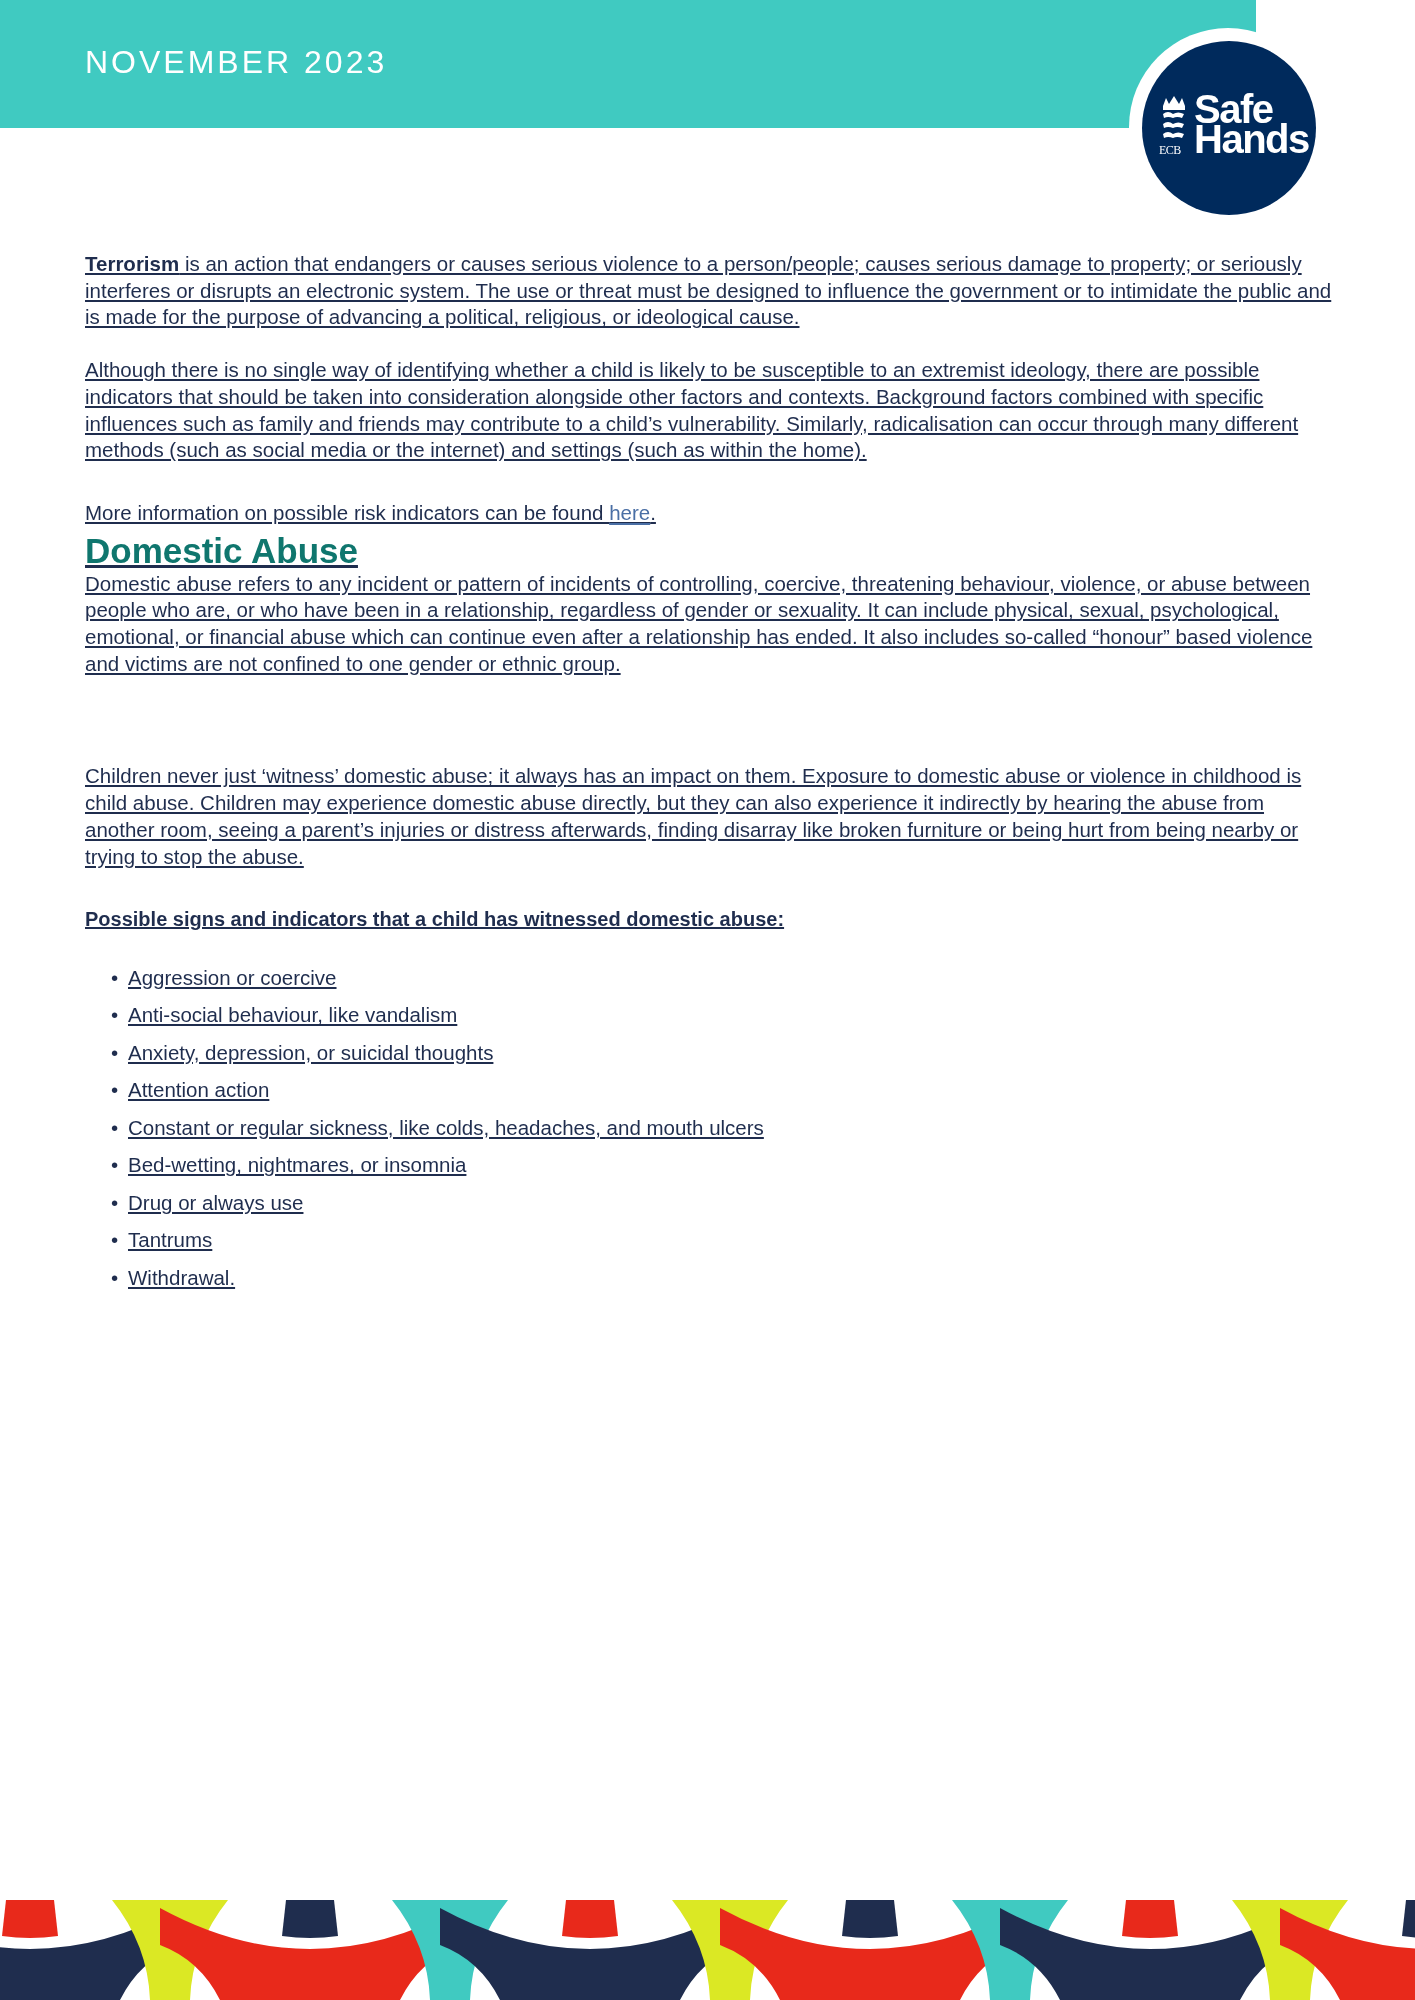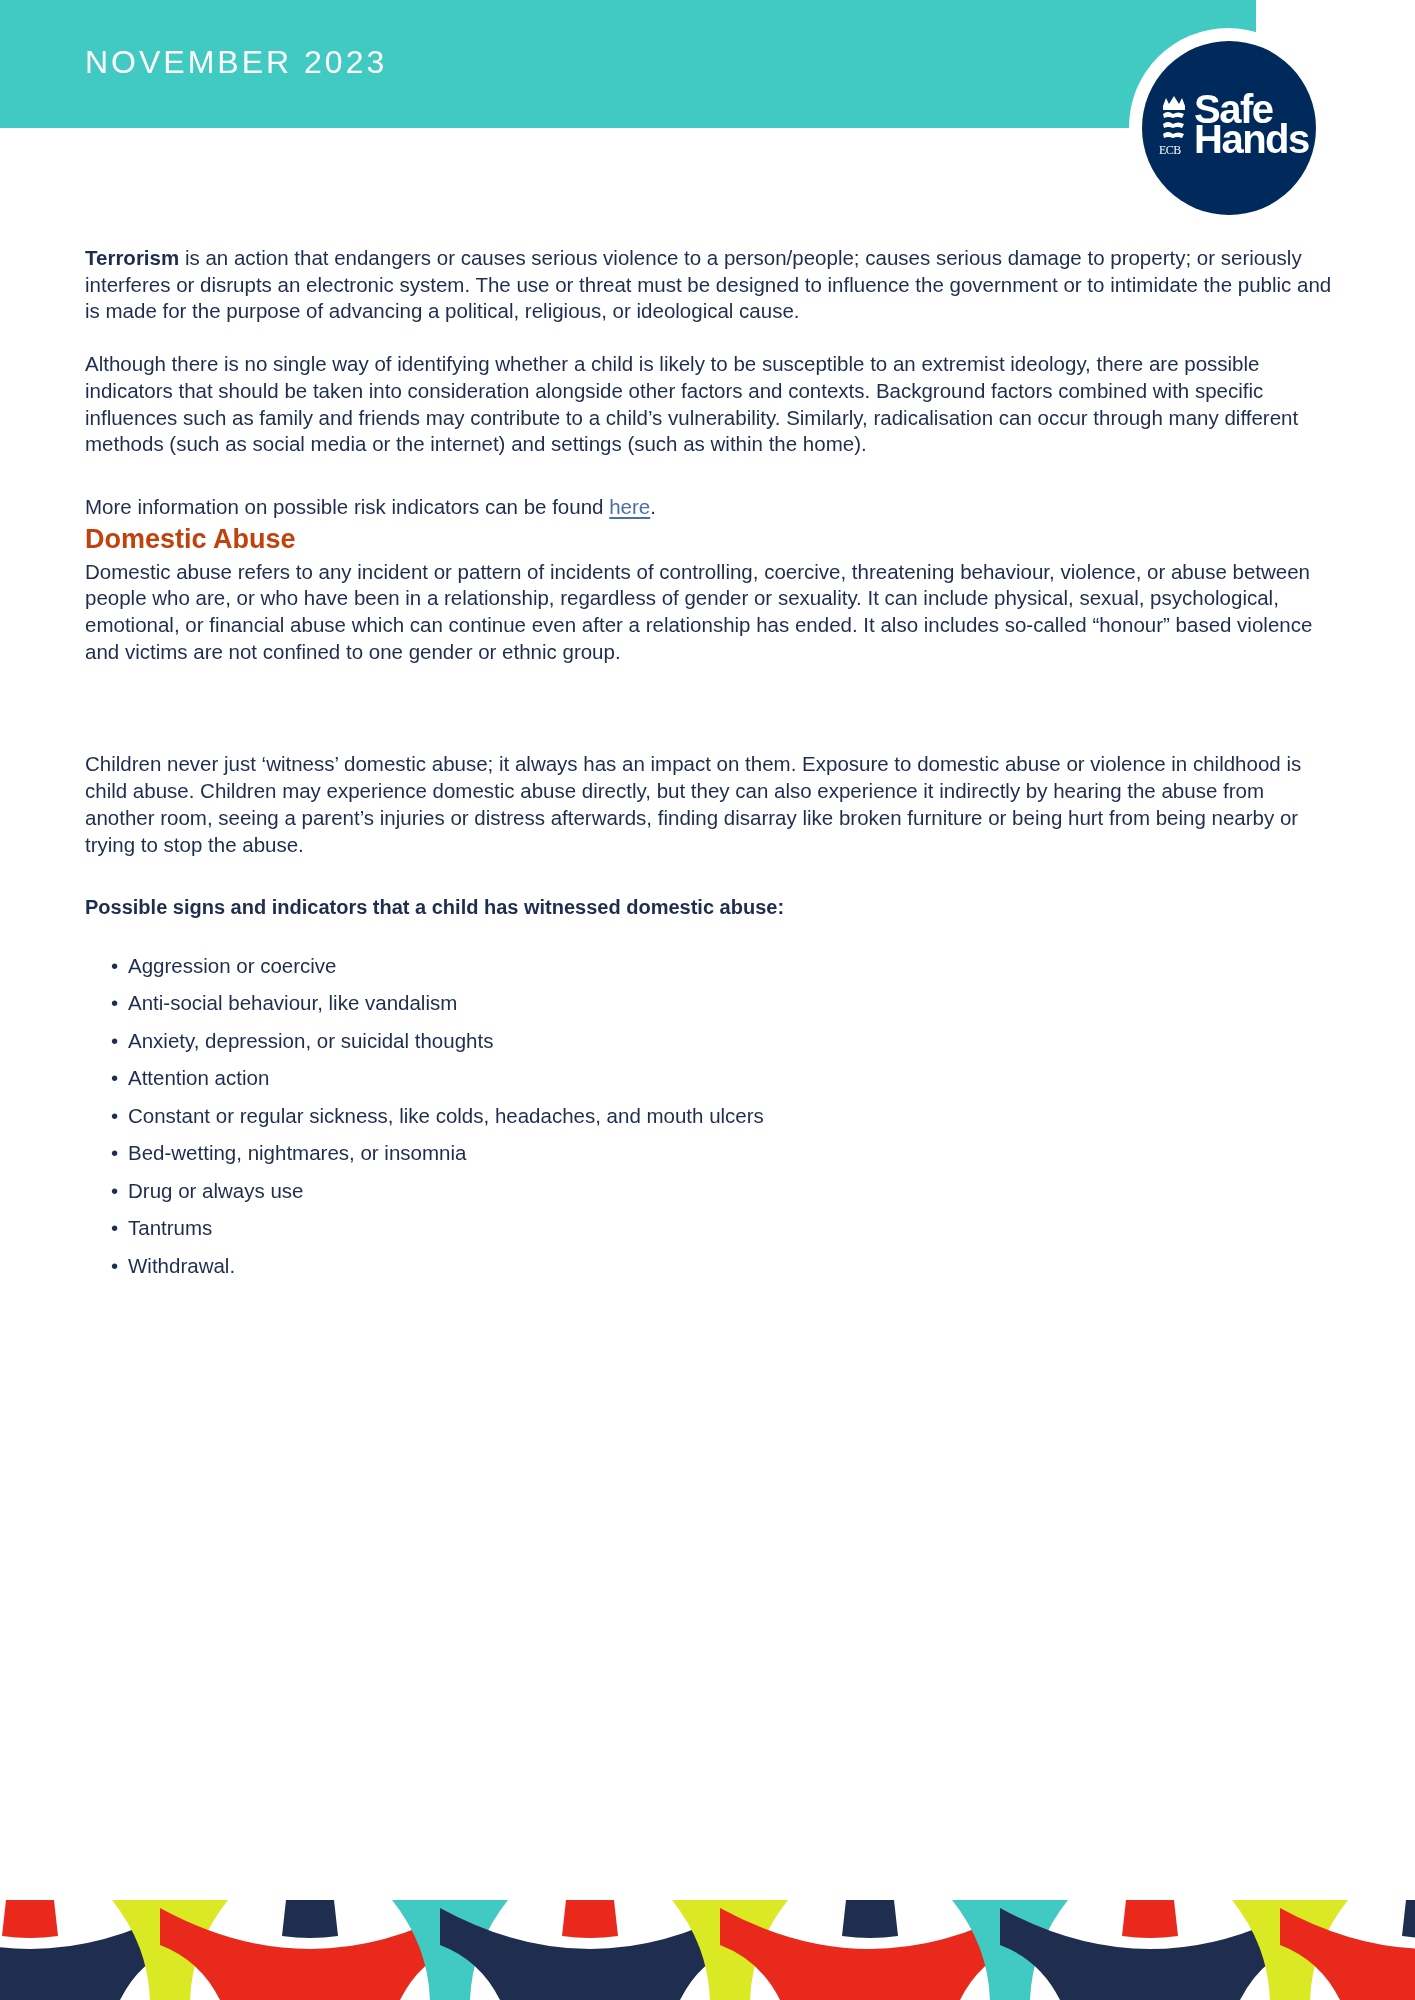--- a/index.html
+++ b/index.html
@@ -31,31 +31,31 @@
   }
   .logo-ecb {
     position: absolute; left: 1159px; top: 143px; font-family: "Liberation Serif", serif;
     font-size: 12px; color: #ffffff; letter-spacing: -0.5px;
   }
   .logo-text {
     position: absolute; left: 1194px; top: 94px; color: #ffffff;
     font-weight: bold; font-size: 40px; line-height: 30px; letter-spacing: -1.5px;
   }
   .content {
-    position: absolute; left: 85px; top: 245px; width: 1250px;
-    font-size: 20.5px; line-height: 26.7px;
+    position: absolute; left: 85px; top: 251px; width: 1250px;
+    font-size: 20.5px; line-height: 26.7px; text-decoration: underline;
   }
   .content p { margin: 0; }
   .p-terror { margin-bottom: 26px !important; }
   .p-although { margin-bottom: 36px !important; }
   .p-more { }
   .link-here { color: #4a6fa5; text-decoration: underline; text-underline-offset: 3px; }
   .h-domestic {
-    font-size: 27px; font-weight: bold; margin: 2px 0 4px 0; line-height: 32px;
-    color: #c2410c;
+    font-size: 35px; font-weight: bold; margin: 8px 0 4px 0; line-height: 32px;
+    color: #0f766e;
   }
   .p-domestic { margin-bottom: 86px !important; }
   .p-children { margin-bottom: 36px !important; }
   .signs-heading { font-weight: bold; font-size: 20px; margin-bottom: 32px !important; }
   ul.signs { list-style: none; margin: 0; padding: 0 0 0 26px; }
   ul.signs li { height: 37.5px; font-size: 20.5px; }
   ul.signs li .bullet { display: inline-block; width: 17px; }
   .footer {
     position: absolute; left: 0; top: 1900px; width: 1415px; height: 100px;
   }

